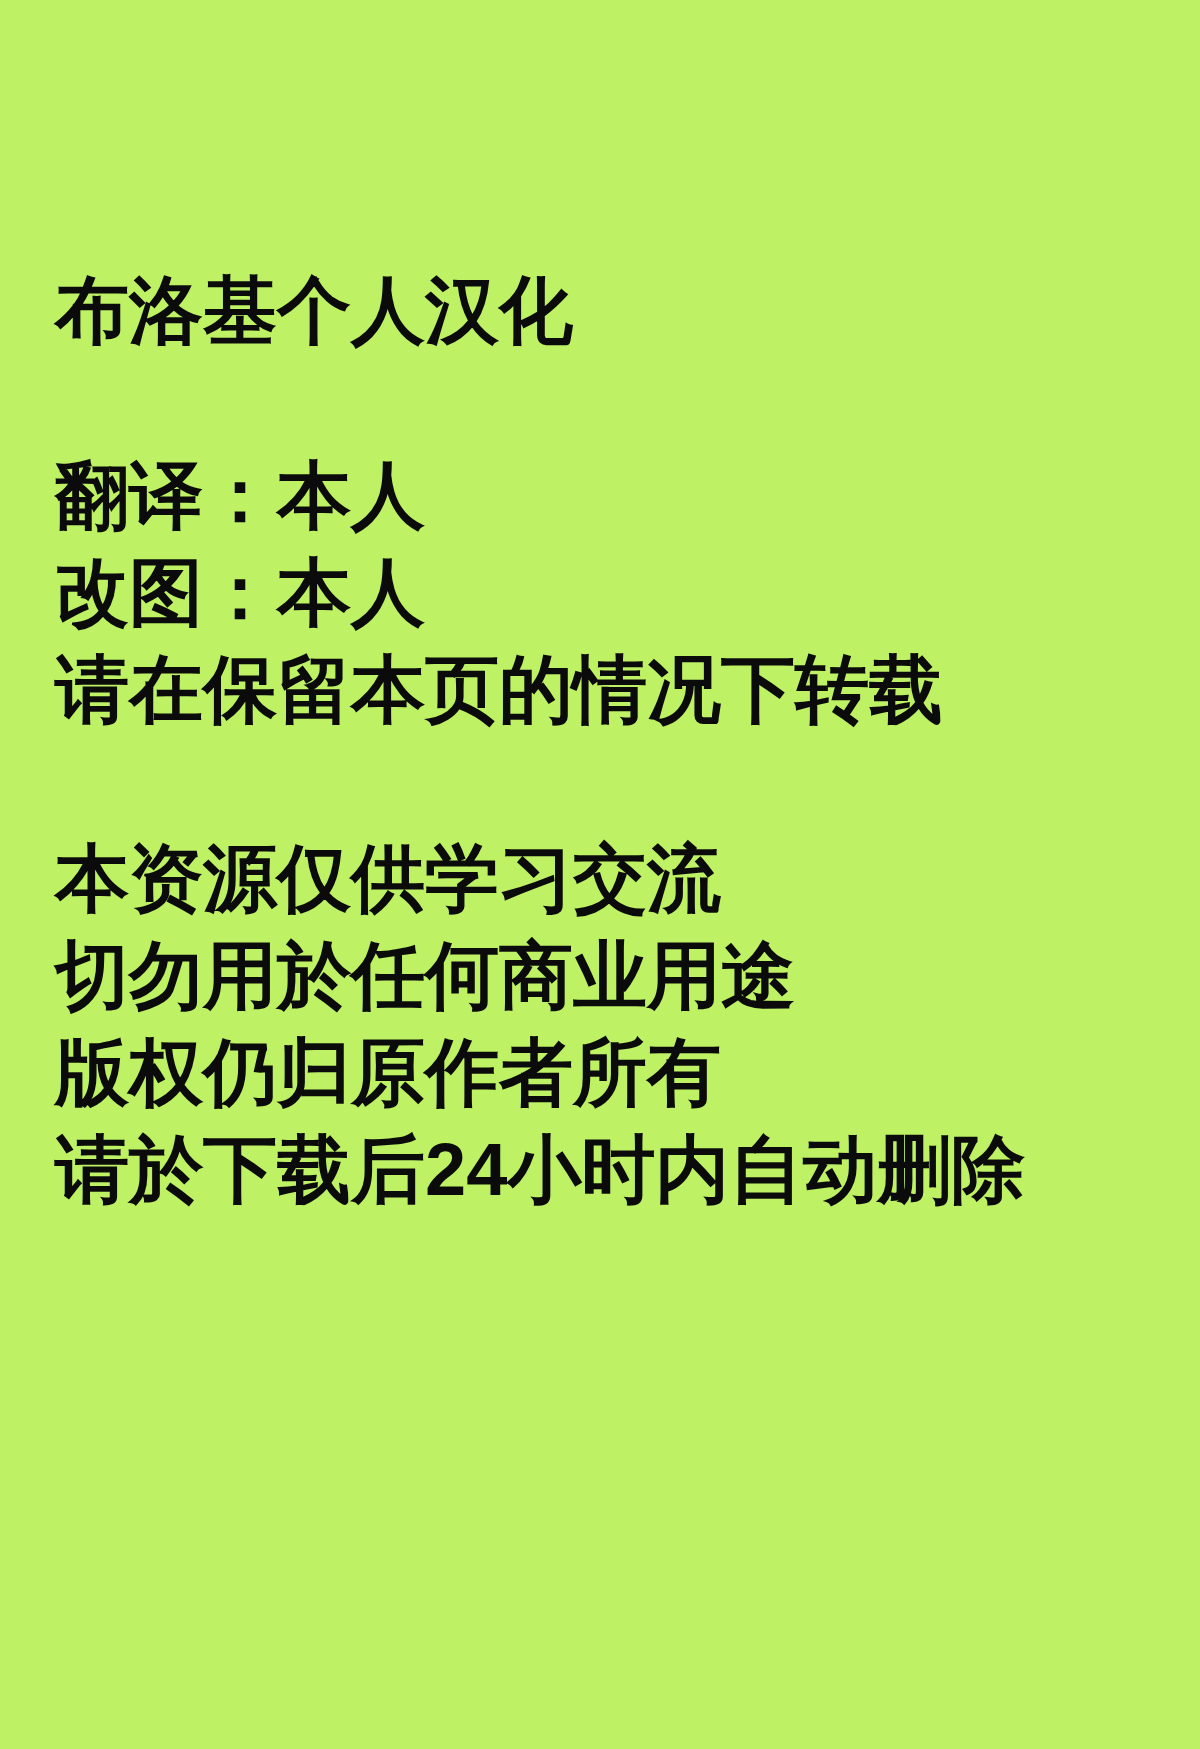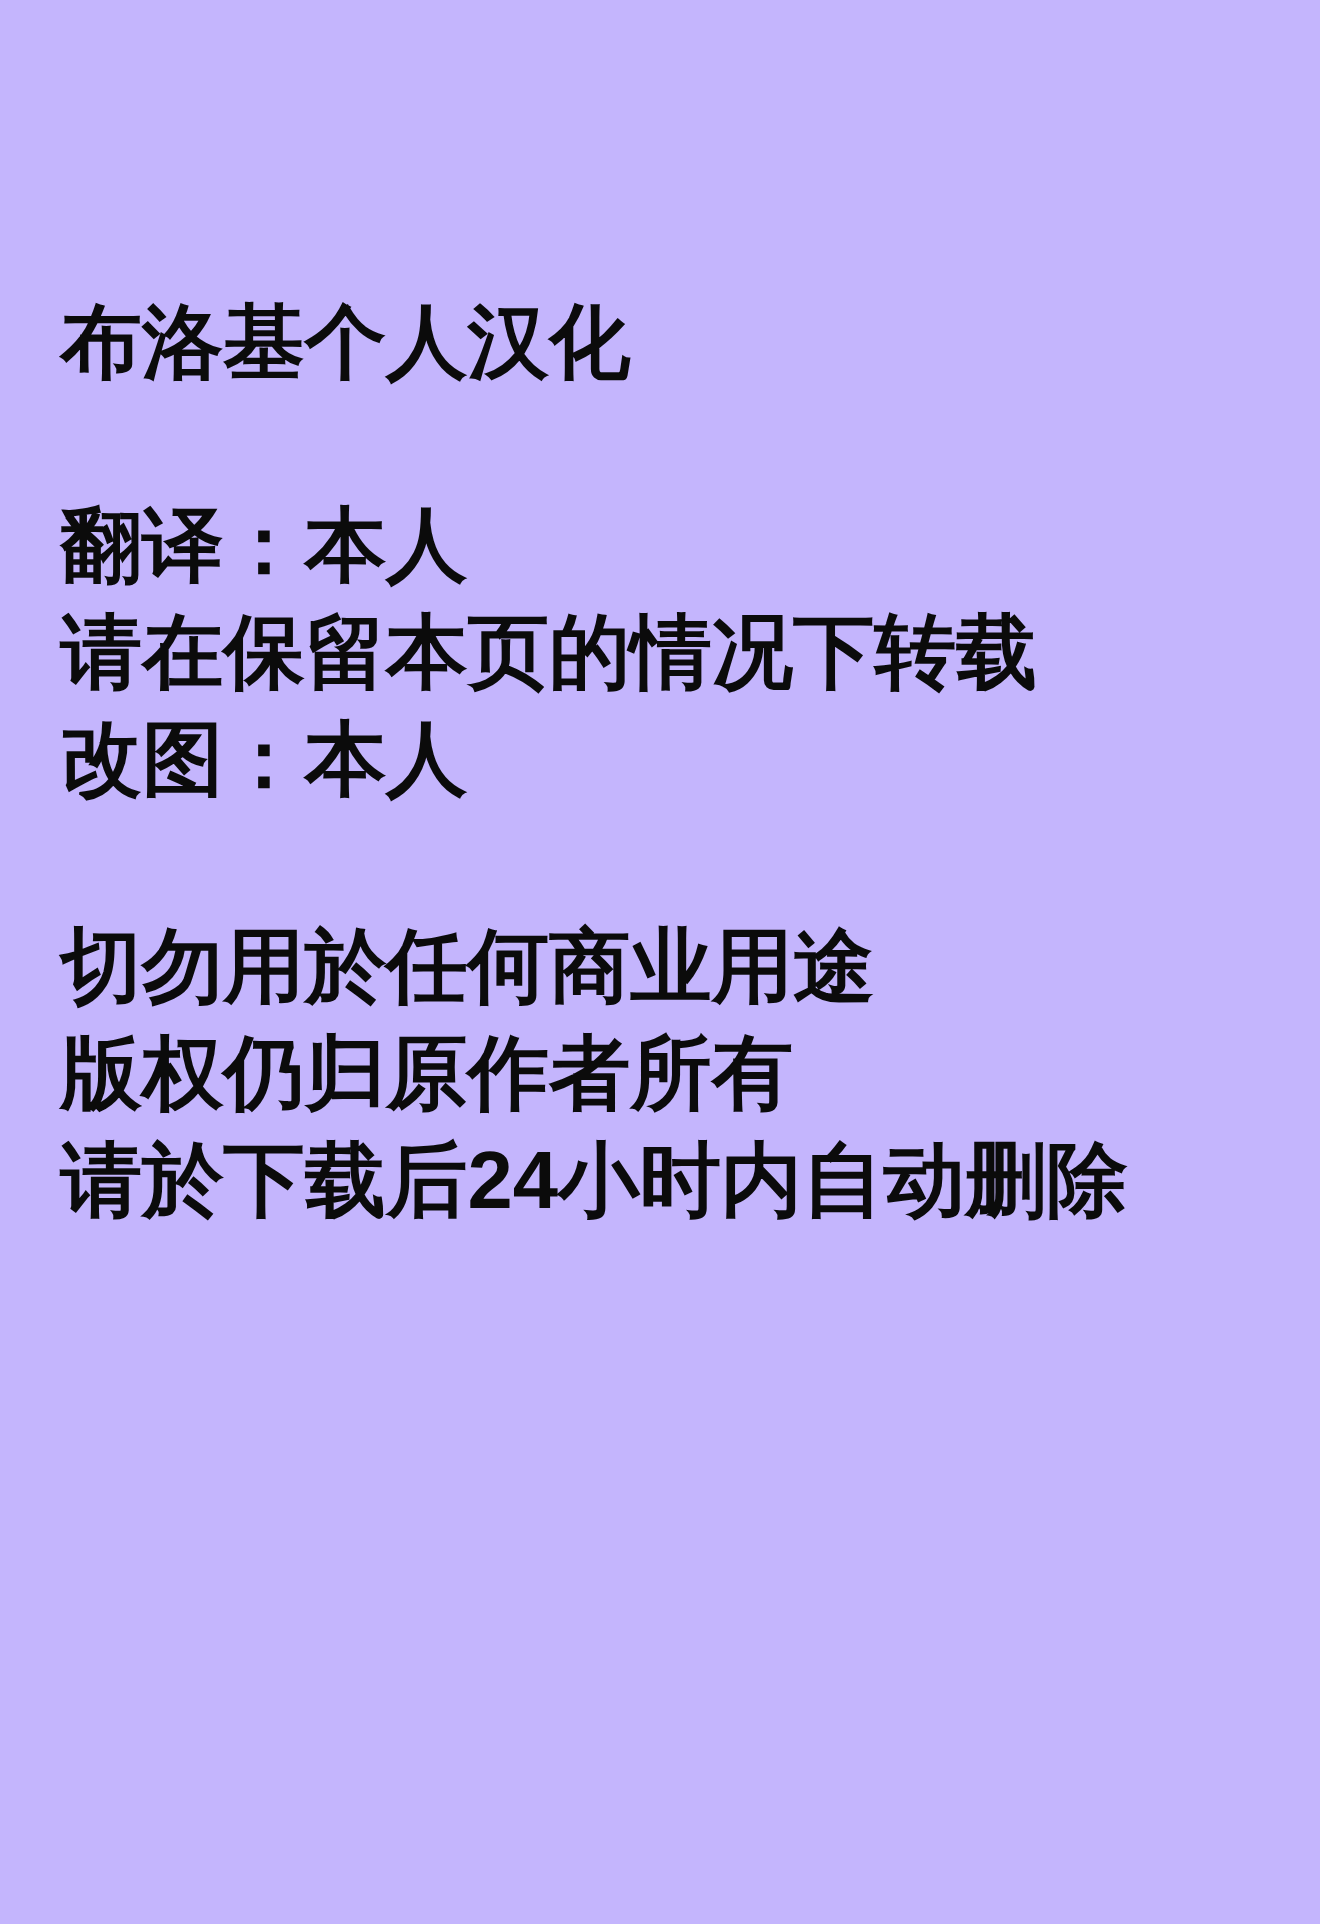--- a/index.html
+++ b/index.html
@@ -4,21 +4,21 @@
 <style>
   html, body {
     margin: 0;
     padding: 0;
     background: #ffffff;
   }
   .page {
     position: relative;
     width: 1200px;
     height: 1749px;
-    background: #c4b5fd;
+    background: #bef264;
     overflow: hidden;
     font-family: "Liberation Sans", "DejaVu Sans", sans-serif;
     font-weight: bold;
     color: #0b0b0b;
   }
   .textcol {
     position: absolute;
     left: 55px;
     top: 262px;
     width: 1100px;
@@ -39,24 +39,25 @@
 </head>
 <body>
 
 <div class="page">
   <div class="textcol">
 
     <div class="line">布洛基个人汉化</div>
 
     <div class="block-credits">
       <div class="line">翻译：本人</div>
+      <div class="line">改图：本人</div>
       <div class="line">请在保留本页的情况下转载</div>
-      <div class="line">改图：本人</div>
     </div>
 
     <div class="block-notice">
+      <div class="line">本资源仅供学习交流</div>
       <div class="line">切勿用於任何商业用途</div>
       <div class="line">版权仍归原作者所有</div>
       <div class="line">请於下载后24小时内自动删除</div>
     </div>
 
   </div>
 </div>
 
 </body></html>

